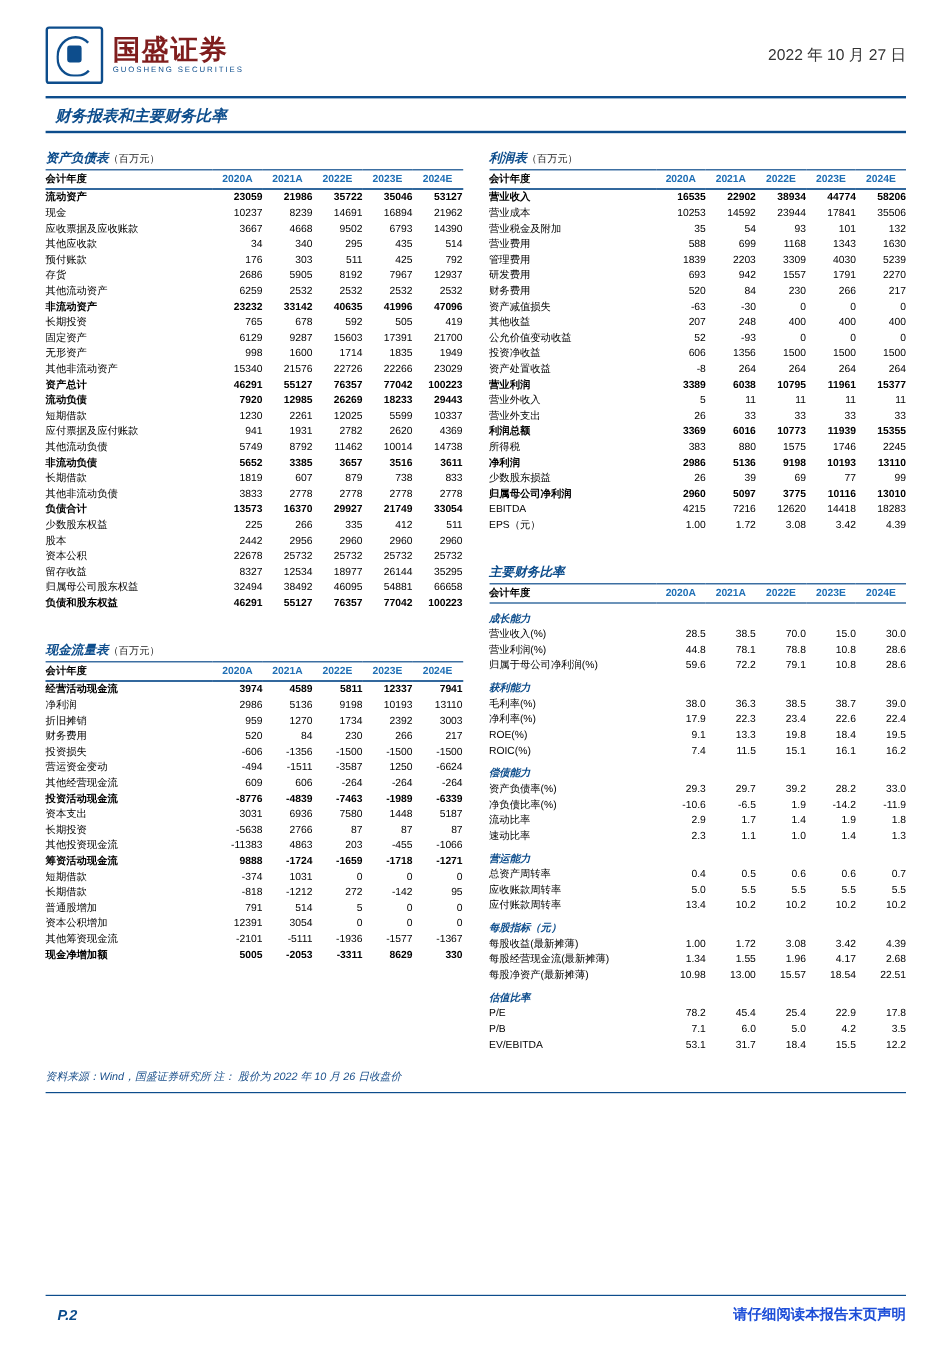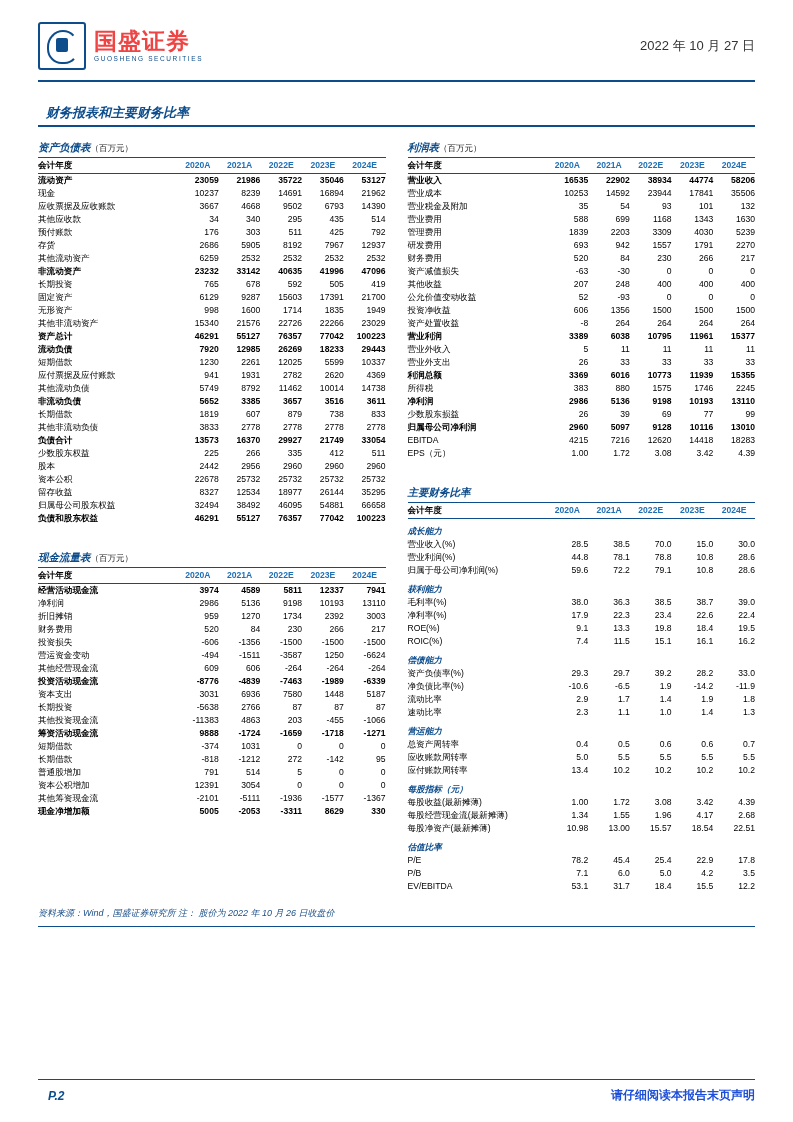--- a/index.html
+++ b/index.html
@@ -27,28 +27,28 @@
   .logo-mark:before{
     content:"";position:absolute;left:7px;top:6px;width:28px;height:30px;
     border:2px solid #0d4d8c;border-radius:50% 50% 45% 45%;
     border-right-color:transparent;
   }
   .logo-mark:after{
     content:"";position:absolute;left:16px;top:14px;width:12px;height:14px;
     background:#0d4d8c;border-radius:2px;
   }
   .logo-text{line-height:1;}
-  .logo-cn{font-size:23px;font-weight:bold;color:#ef4444;letter-spacing:1px;}
+  .logo-cn{font-size:23px;font-weight:bold;color:#7f1d1d;letter-spacing:1px;}
   .logo-en{font-size:6.5px;color:#0d4d8c;letter-spacing:1.6px;margin-top:3px;}
   .header-date{font-size:13px;color:#333;}
   .header-rule{height:2px;background:#0d4d8c;margin-top:2px;}
   
   .sec-title{
     font-size:13px;font-weight:bold;color:#0d4d8c;
-    margin:22px 0 3px 8px;font-style:italic;
+    margin:6px 0 3px 8px;font-style:italic;
   }
   .sec-rule{height:1.5px;background:#0d4d8c;}
   
   .cols{display:flex;gap:22px;margin-top:14px;}
   .col{width:348px;}
   
   .tbl-title{
     font-size:10.5px;font-weight:bold;color:#0d4d8c;font-style:italic;
     margin-bottom:2px;
   }
@@ -696,21 +696,21 @@
               <td class="num">26</td>
               <td class="num">39</td>
               <td class="num">69</td>
               <td class="num">77</td>
               <td class="num">99</td>
             </tr>
             <tr class="bold">
               <td class="lbl">归属母公司净利润</td>
               <td class="num">2960</td>
               <td class="num">5097</td>
-              <td class="num">9128</td>
+              <td class="num">3775</td>
               <td class="num">10116</td>
               <td class="num">13010</td>
             </tr>
             <tr>
               <td class="lbl">EBITDA</td>
               <td class="num">4215</td>
               <td class="num">7216</td>
               <td class="num">12620</td>
               <td class="num">14418</td>
               <td class="num">18283</td>

